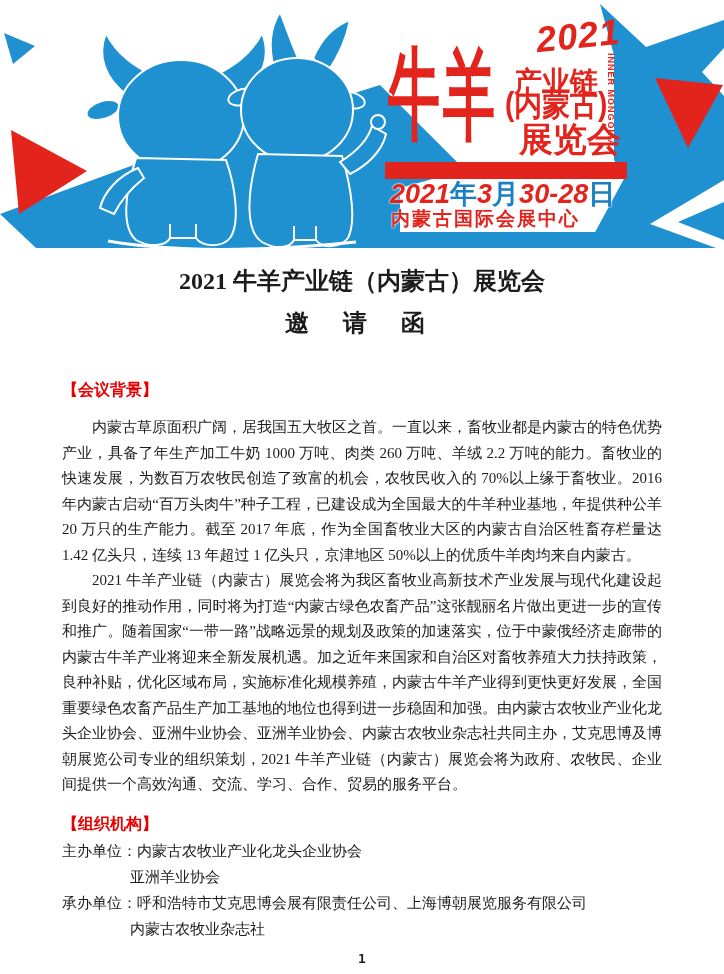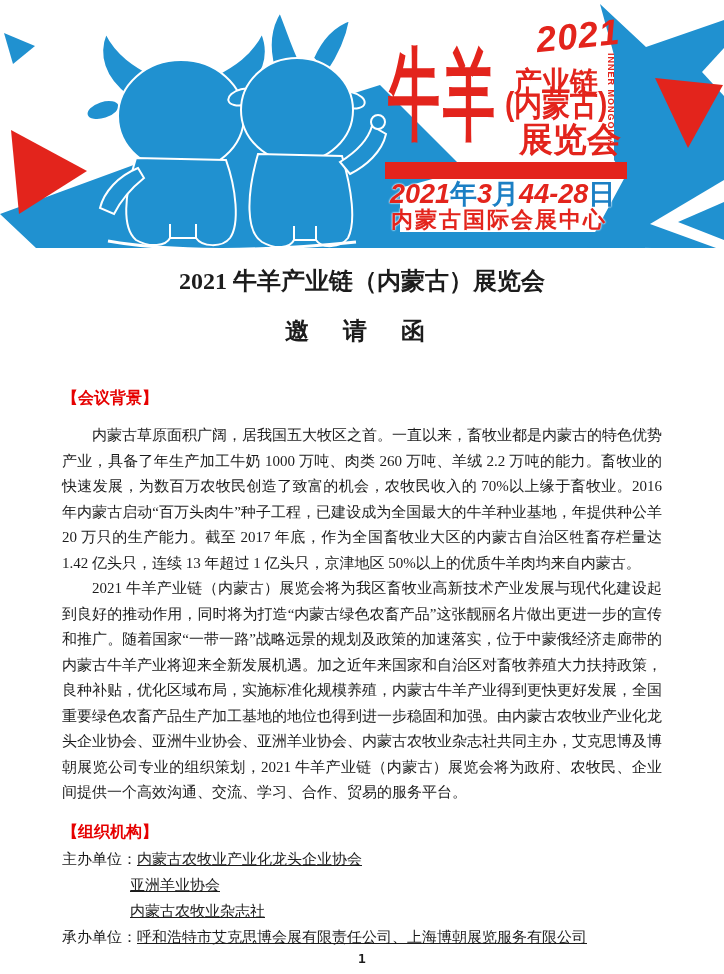--- a/index.html
+++ b/index.html
@@ -25,32 +25,32 @@
   .b-main{left:388px;top:44px;font-size:100px;letter-spacing:6px;transform:scale(0.52,1);transform-origin:0 0;}
   .b-l1{left:514px;top:68px;font-size:28px;letter-spacing:0px;}
   .b-l2{left:505px;top:86px;font-size:34px;transform:scale(0.82,1);transform-origin:0 0;}
   .b-l3{left:519px;top:122px;font-size:34px;}
   .b-en{left:606px;top:53px;font-size:9px;letter-spacing:1px;writing-mode:vertical-rl;}
   .b-bar{position:absolute;left:385px;top:162px;width:242px;height:17px;background:var(--red);}
   .b-date{left:390px;top:181px;font-size:27px;letter-spacing:0px;
           text-shadow:0 0 2px #fff,0 0 2px #fff;}
   .b-date .num{color:var(--red);font-style:italic;}
   .b-date .cjk{color:#1b7fc4;font-style:normal;}
-  .b-venue{left:391px;top:209px;font-size:22px;color:#1b7fc4;letter-spacing:2px;
+  .b-venue{left:391px;top:209px;font-size:19px;color:#1b7fc4;letter-spacing:2px;
            text-shadow:0 0 2px #fff,0 0 2px #fff;text-align:right;}
   
   .doc{position:absolute;top:250px;left:0;width:724px;}
   .doc-title{margin:16px 62px 0;text-align:center;font-size:24px;font-weight:bold;line-height:30px;}
-  .doc-subtitle{margin:20px 62px 0;text-align:center;font-size:24px;font-weight:bold;line-height:30px;letter-spacing:14px;}
+  .doc-subtitle{margin:12px 62px 0;text-align:center;font-size:24px;font-weight:bold;line-height:30px;letter-spacing:14px;}
   .sec-heading{margin:42px 62px 0;font-family:Liberation Serif, serif;
                color:var(--hred);font-size:16px;font-weight:bold;line-height:20px;}
   .sec-heading.second{margin-top:16px;}
   .body-par{margin:15px 62px 0;font-size:15px;line-height:25.5px;text-align:justify;text-indent:2em;}
   .body-par + .body-par{margin-top:0;}
-  .org{margin:4px 62px 0;font-size:15px;line-height:26px;text-decoration:underline;}
+  .org{margin:4px 62px 0;font-size:15px;line-height:26px;}
   .org-line{white-space:nowrap;}
   .org-line .org-label{display:inline-block;min-width:63px;}
   .org-line.indent{padding-left:68px;}
   .page-number{position:absolute;left:0;bottom:8px;width:724px;text-align:center;
                font-size:13px;font-weight:bold;font-family:"DejaVu Sans Mono","Liberation Mono",monospace;}
 </style>
 </head>
 <body>
 
 <div class="page">
@@ -100,44 +100,44 @@
     </svg>
 
     <div class="btxt b-year">2021</div>
     <div class="btxt b-main">牛羊</div>
     <div class="btxt b-l1">产业链</div>
     <div class="btxt b-l2">(内蒙古)</div>
     <div class="btxt b-l3">展览会</div>
     <div class="btxt b-en">INNER MONGOLIA</div>
     <div class="b-bar"></div>
     <div class="btxt b-date">
-      <span class="num">2021</span><span class="cjk">年</span><span class="num">3</span><span class="cjk">月</span><span class="num">44-28</span><span class="cjk">日</span>
+      <span class="num">2021</span><span class="cjk">年</span><span class="num">3</span><span class="cjk">月</span><span class="num">30-28</span><span class="cjk">日</span>
     </div>
     <div class="btxt b-venue">内蒙古国际会展中心</div>
   </div>
 
   <div class="doc">
     <div class="doc-title">2021 牛羊产业链（内蒙古）展览会</div>
     <div class="doc-subtitle">邀 请 函</div>
 
     <div class="sec-heading">【会议背景】</div>
     <p class="body-par">内蒙古草原面积广阔，居我国五大牧区之首。一直以来，畜牧业都是内蒙古的特色优势产业，具备了年生产加工牛奶 1000 万吨、肉类 260 万吨、羊绒 2.2 万吨的能力。畜牧业的快速发展，为数百万农牧民创造了致富的机会，农牧民收入的 70%以上缘于畜牧业。2016 年内蒙古启动“百万头肉牛”种子工程，已建设成为全国最大的牛羊种业基地，年提供种公羊 20 万只的生产能力。截至 2017 年底，作为全国畜牧业大区的内蒙古自治区牲畜存栏量达 1.42 亿头只，连续 13 年超过 1 亿头只，京津地区 50%以上的优质牛羊肉均来自内蒙古。</p>
     <p class="body-par">2021 牛羊产业链（内蒙古）展览会将为我区畜牧业高新技术产业发展与现代化建设起到良好的推动作用，同时将为打造“内蒙古绿色农畜产品”这张靓丽名片做出更进一步的宣传和推广。随着国家“一带一路”战略远景的规划及政策的加速落实，位于中蒙俄经济走廊带的内蒙古牛羊产业将迎来全新发展机遇。加之近年来国家和自治区对畜牧养殖大力扶持政策，良种补贴，优化区域布局，实施标准化规模养殖，内蒙古牛羊产业得到更快更好发展，全国重要绿色农畜产品生产加工基地的地位也得到进一步稳固和加强。由内蒙古农牧业产业化龙头企业协会、亚洲牛业协会、亚洲羊业协会、内蒙古农牧业杂志社共同主办，艾克思博及博朝展览公司专业的组织策划，2021 牛羊产业链（内蒙古）展览会将为政府、农牧民、企业间提供一个高效沟通、交流、学习、合作、贸易的服务平台。</p>
 
     <div class="sec-heading second">【组织机构】</div>
     <div class="org">
       <div class="org-line">
         <span class="org-label">主办单位：</span><span>内蒙古农牧业产业化龙头企业协会</span>
       </div>
       <div class="org-line indent">
         <span>亚洲羊业协会</span>
       </div>
+      <div class="org-line">
+        <span class="org-label">承办单位：</span><span>呼和浩特市艾克思博会展有限责任公司、上海博朝展览服务有限公司</span>
+      </div>
       <div class="org-line indent">
         <span>内蒙古农牧业杂志社</span>
-      </div>
-      <div class="org-line">
-        <span class="org-label">承办单位：</span><span>呼和浩特市艾克思博会展有限责任公司、上海博朝展览服务有限公司</span>
       </div>
     </div>
   </div>
 
   <div class="page-number">1</div>
 </div>
 
 </body></html>

